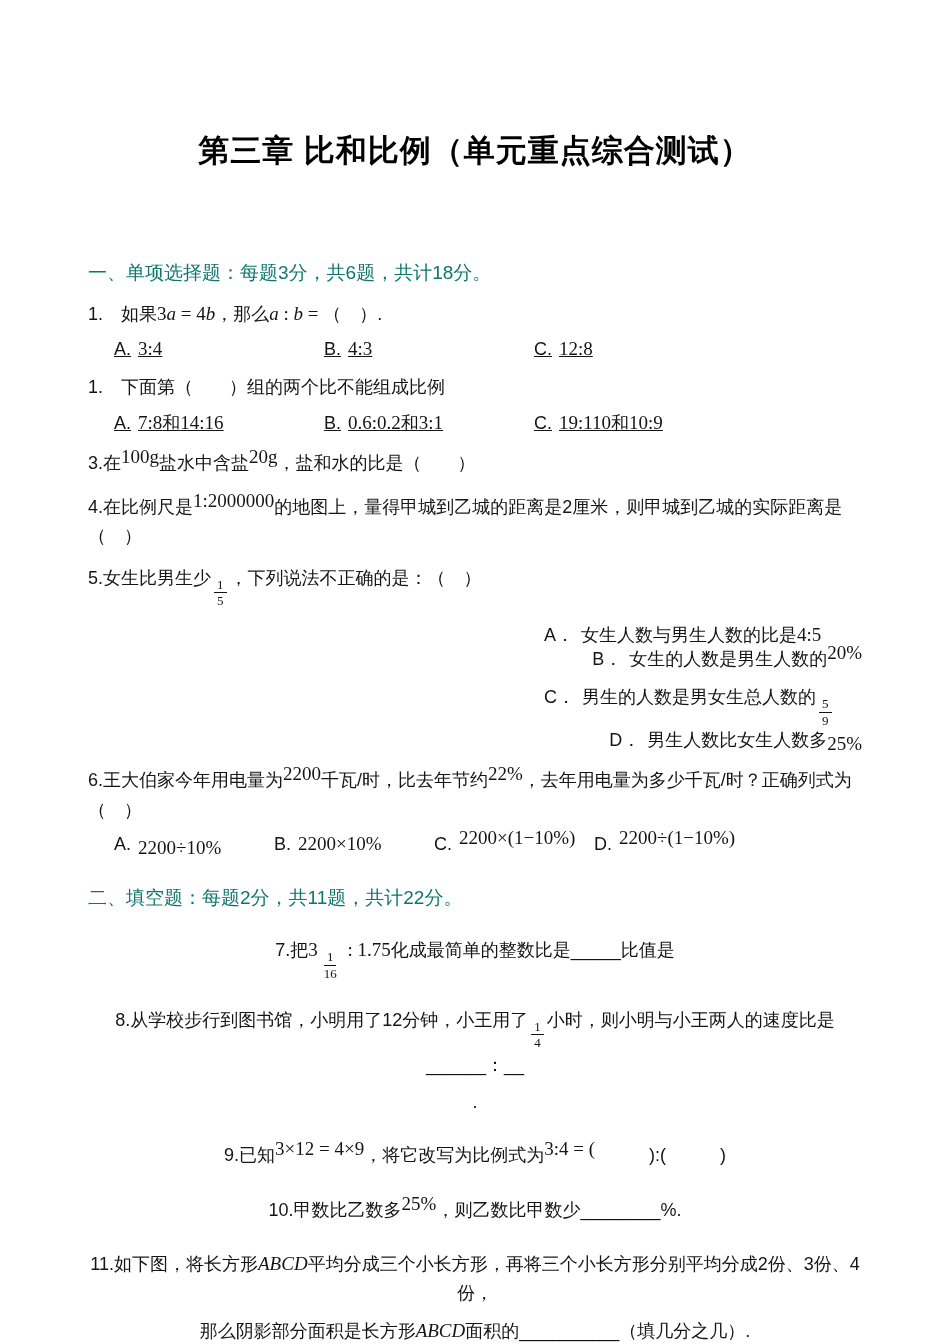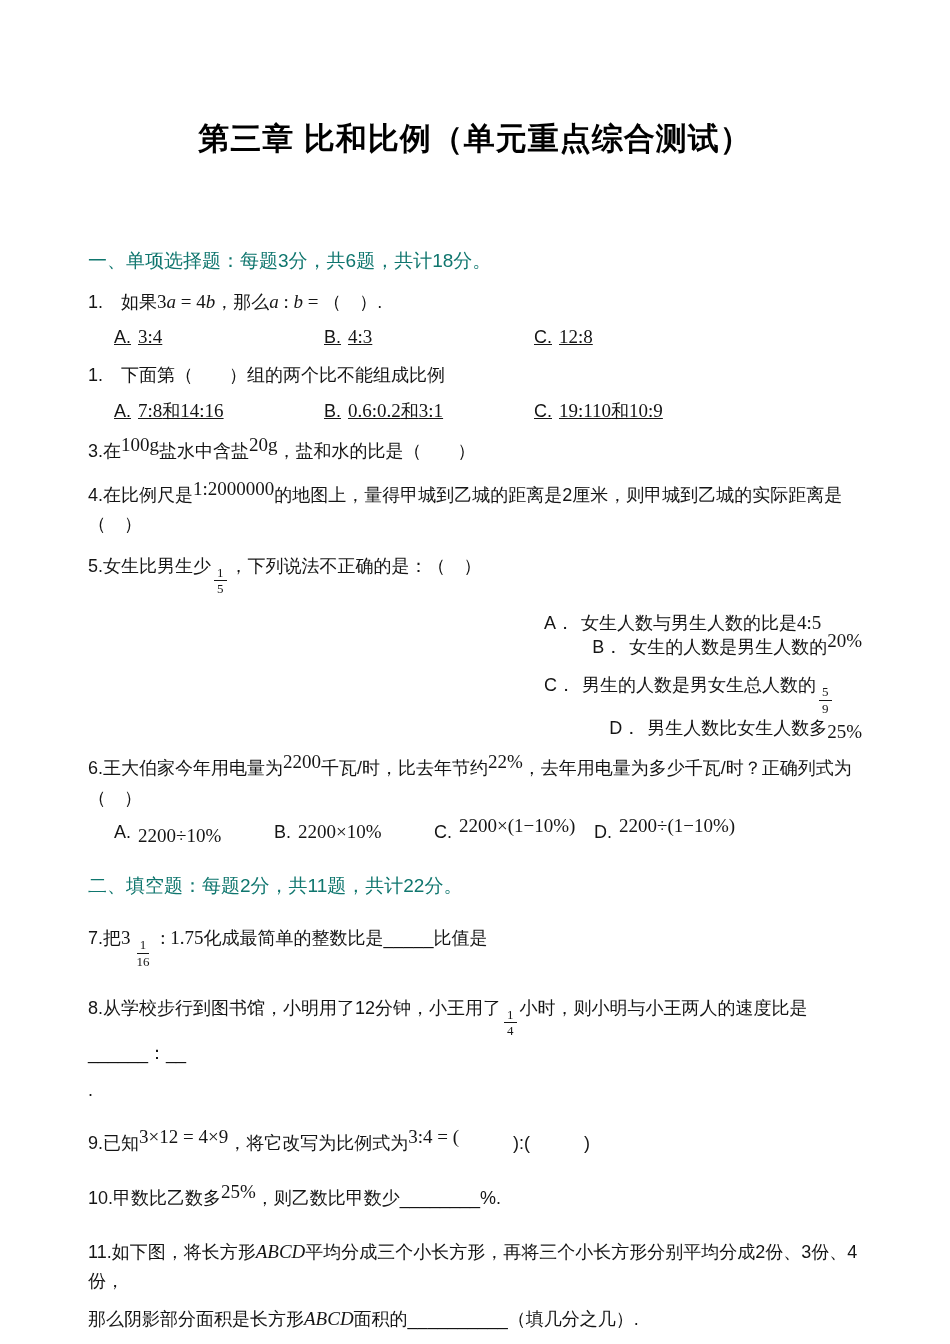--- a/index.html
+++ b/index.html
@@ -2,33 +2,33 @@
 <html><head>
 <meta charset="utf-8">
 <style>
   * { margin: 0; padding: 0; box-sizing: border-box; }
   html, body { background: #ffffff; }
   body {
     width: 950px; height: 1344px; overflow: hidden;
     font-family: "Liberation Sans", "DejaVu Sans", sans-serif;
     color: #151515;
   }
-  .page { width: 950px; height: 1344px; padding: 0 88px; position: relative; }
+  .page { width: 950px; height: 1344px; padding: 12px 88px; position: relative; }
   .title {
     padding-top: 118px;
     text-align: center;
     font-size: 31px;
     font-weight: 700;
     letter-spacing: 1px;
     color: #000;
   }
   #sections > .section > .section-heading { font-size: 19px; font-weight: 400; margin-top: 30px; color: #0f766e; }
   #sections > .section:first-child > .section-heading { margin-top: 88px; }
   .question { margin-top: 13px; }
-  #sections > .section:nth-child(2) .question { margin-top: 24px; }
+  #sections > .section:nth-child(2) .question { margin-top: 24px; text-align: center; }
   .qline { font-size: 18px; line-height: 1.6; }
   .qline + .qline { margin-top: 8px; }
   .opt-row { display: flex; padding-left: 26px; margin-top: 9px; align-items: flex-end; font-size: 18px; }
   .cols-3 .opt { width: 210px; text-decoration: underline; }
   .cols-4 .opt { width: 160px; }
   .cols-2 .opt { width: 318px; }
   .opt-row .opt:last-child { width: auto; }
   .cols-2 { padding-left: 32px; margin-top: 14px; flex-direction: column; }
   .opt-label { margin-right: 7px; }
   .m { font-family: "Liberation Serif", "DejaVu Serif", serif; font-size: 19px; }

